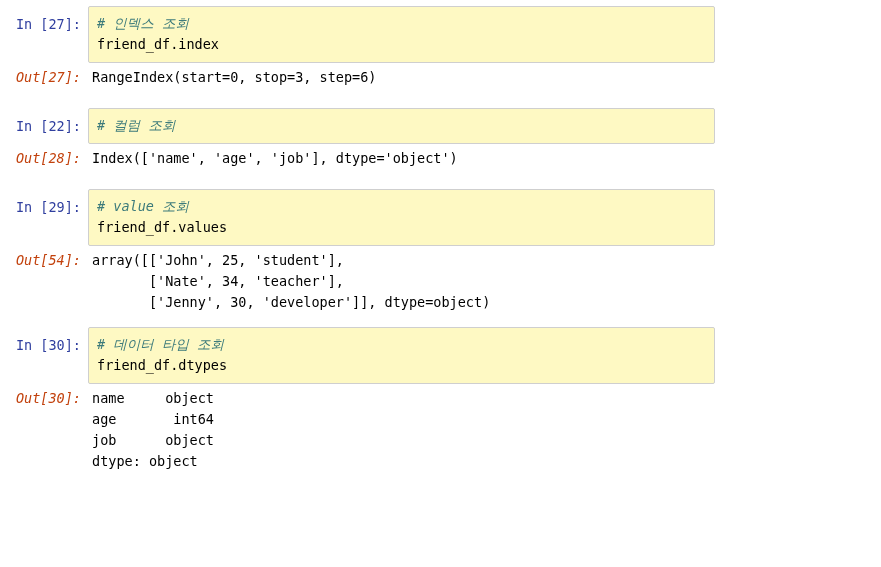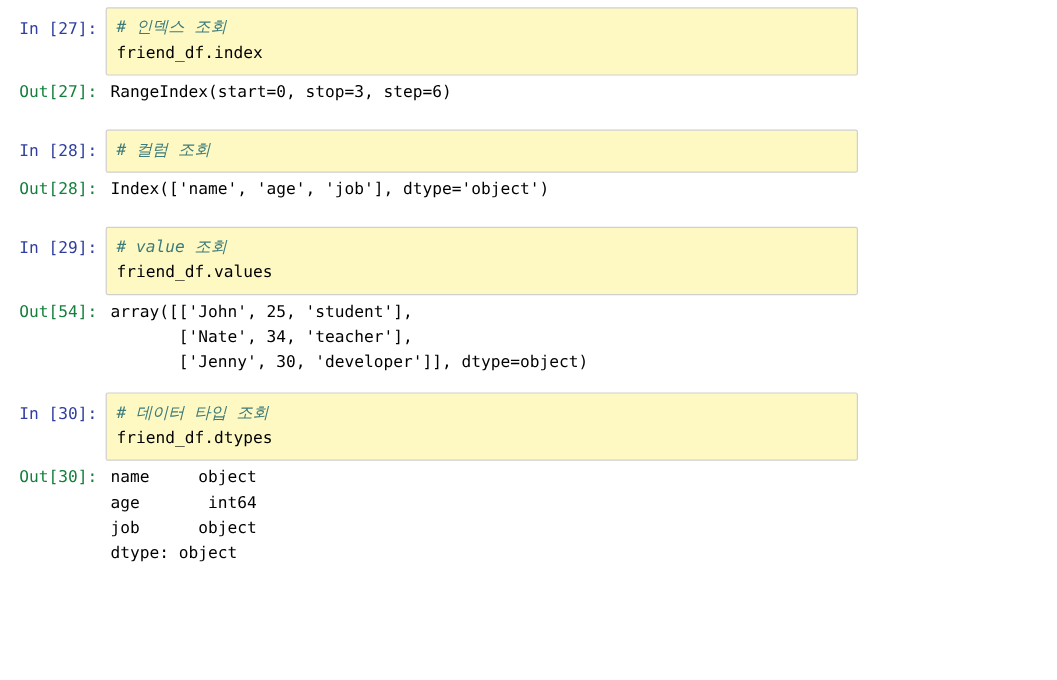--- a/index.html
+++ b/index.html
@@ -45,22 +45,23 @@
     font-size: 13.5px;
     line-height: 19px;
     white-space: pre;
     user-select: none;
   }
   .prompt-in {
     color: #303f9f;
     padding-top: 9px;
   }
   .prompt-out {
-    color: #15803d;
+    color: #c2410c;
     padding-top: 3px;
+    font-style: italic;
   }
 
   
   .input-box {
     flex: 1;
     background: #fef9c3;
     border: 1px solid #cfcfcf;
     border-radius: 2px;
     padding: 6px 8px 7px 8px;
     box-sizing: border-box;
@@ -113,21 +114,21 @@
     <div class="row row-out">
       <div class="prompt prompt-out">Out[27]:</div>
       <div class="output">RangeIndex(start=0, stop=3, step=6)</div>
     </div>
   </div>
 
   <div class="spacer-after-cell"></div>
 
   <div class="cell">
     <div class="row row-in">
-      <div class="prompt prompt-in">In [28]:</div>
+      <div class="prompt prompt-in">In [22]:</div>
       <div class="input-box">
         <div class="code-line code-comment"># 컬럼 조회</div>
       </div>
     </div>
     <div class="row row-out">
       <div class="prompt prompt-out">Out[28]:</div>
       <div class="output">Index(['name', 'age', 'job'], dtype='object')</div>
     </div>
   </div>
 

